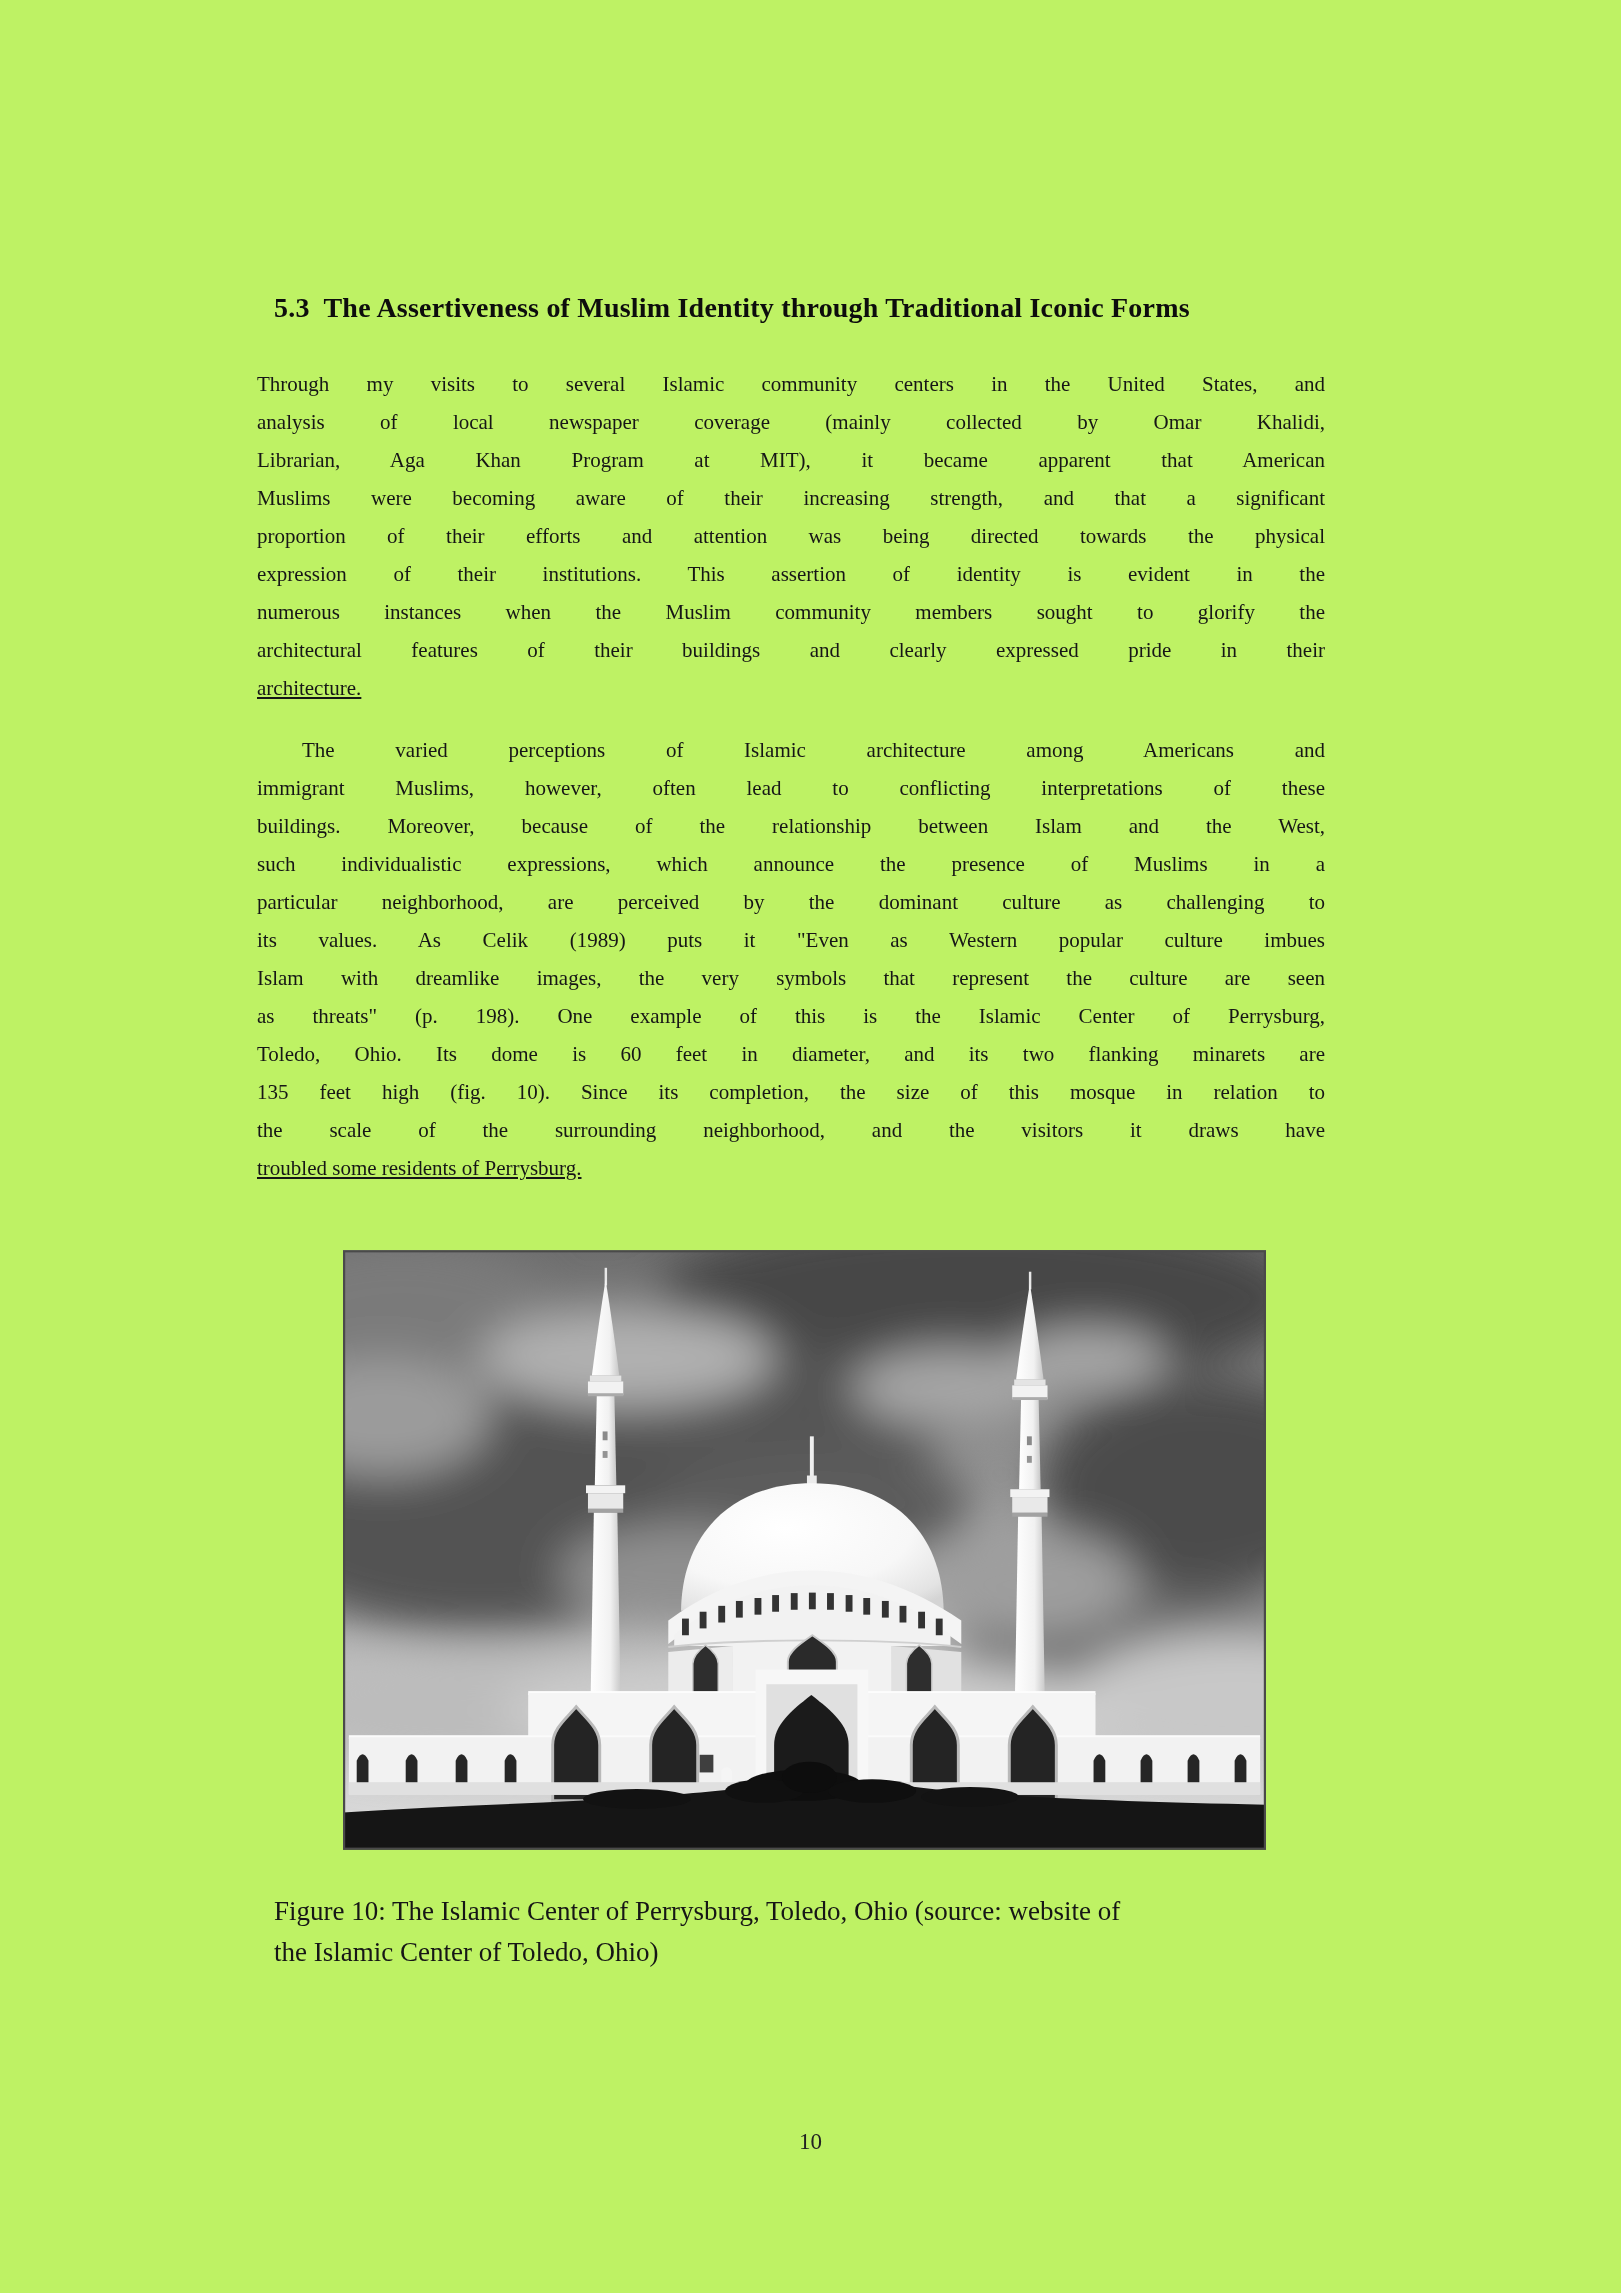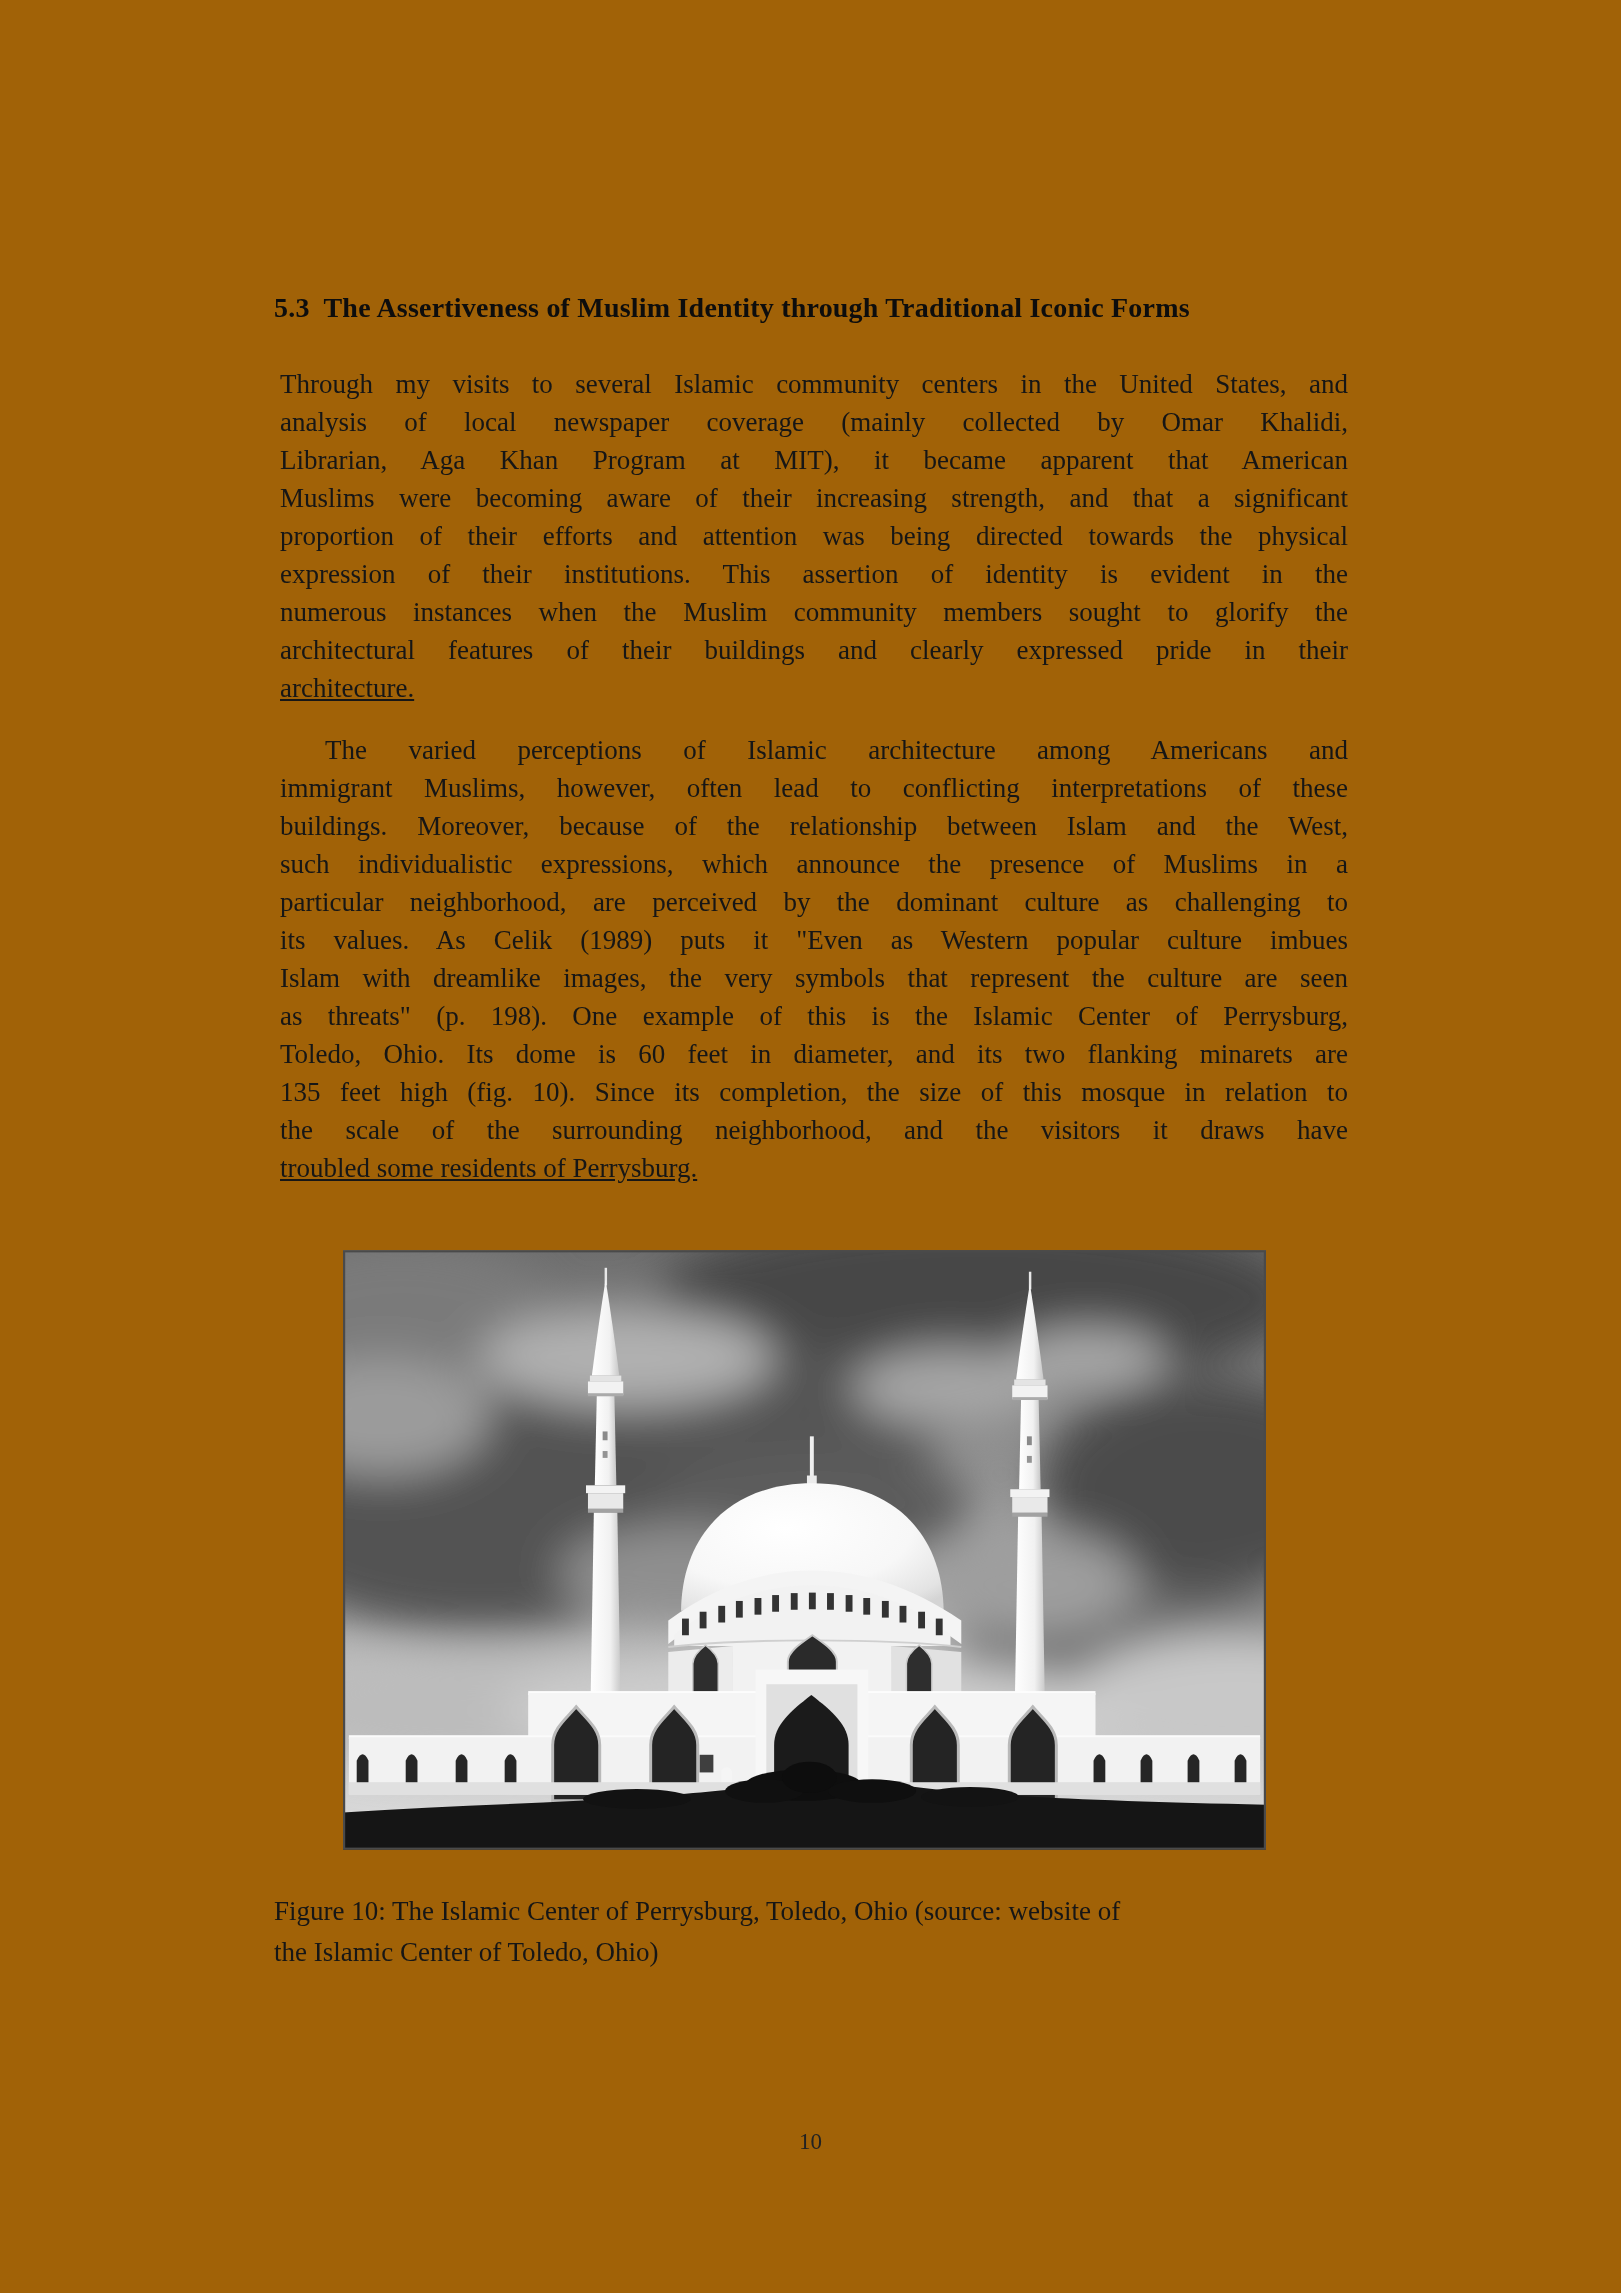--- a/index.html
+++ b/index.html
@@ -1,31 +1,31 @@
 <!DOCTYPE html>
 <html><head>
 <meta charset="utf-8">
 <style>
   html,body { margin:0; padding:0; background:#ffffff; }
   .page {
     position:relative;
     width:1621px; height:2294px;
-    background:#a16207;
+    background:#bef264;
     font-family:"Liberation Serif","DejaVu Serif",serif;
     color:#161616;
     overflow:hidden;
   }
   .heading {
     position:absolute; left:274px; top:292px; width:1072px;
     font-size:28px; font-weight:bold; letter-spacing:0.2px;
     white-space:pre; color:#0d0d0d;
   }
   .para {
-    position:absolute; left:280px; width:1068px;
-    font-size:27px; line-height:38px;
+    position:absolute; left:257px; width:1068px;
+    font-size:21px; line-height:38px;
   }
   .para .line { text-align:justify; text-align-last:justify; }
   .para .line.last { text-align-last:left;text-decoration:underline; }
   .para1 { top:365px; }
   .para2 { top:731px; }
   .para2 .line:first-child { text-indent:45px; }
   .figure-wrap { position:absolute; left:343px; top:1250px; width:923px; height:600px; margin:0; }
   .figure-wrap svg { display:block; }
   .caption {
     position:absolute; left:274px; top:1891px; width:1068px;

